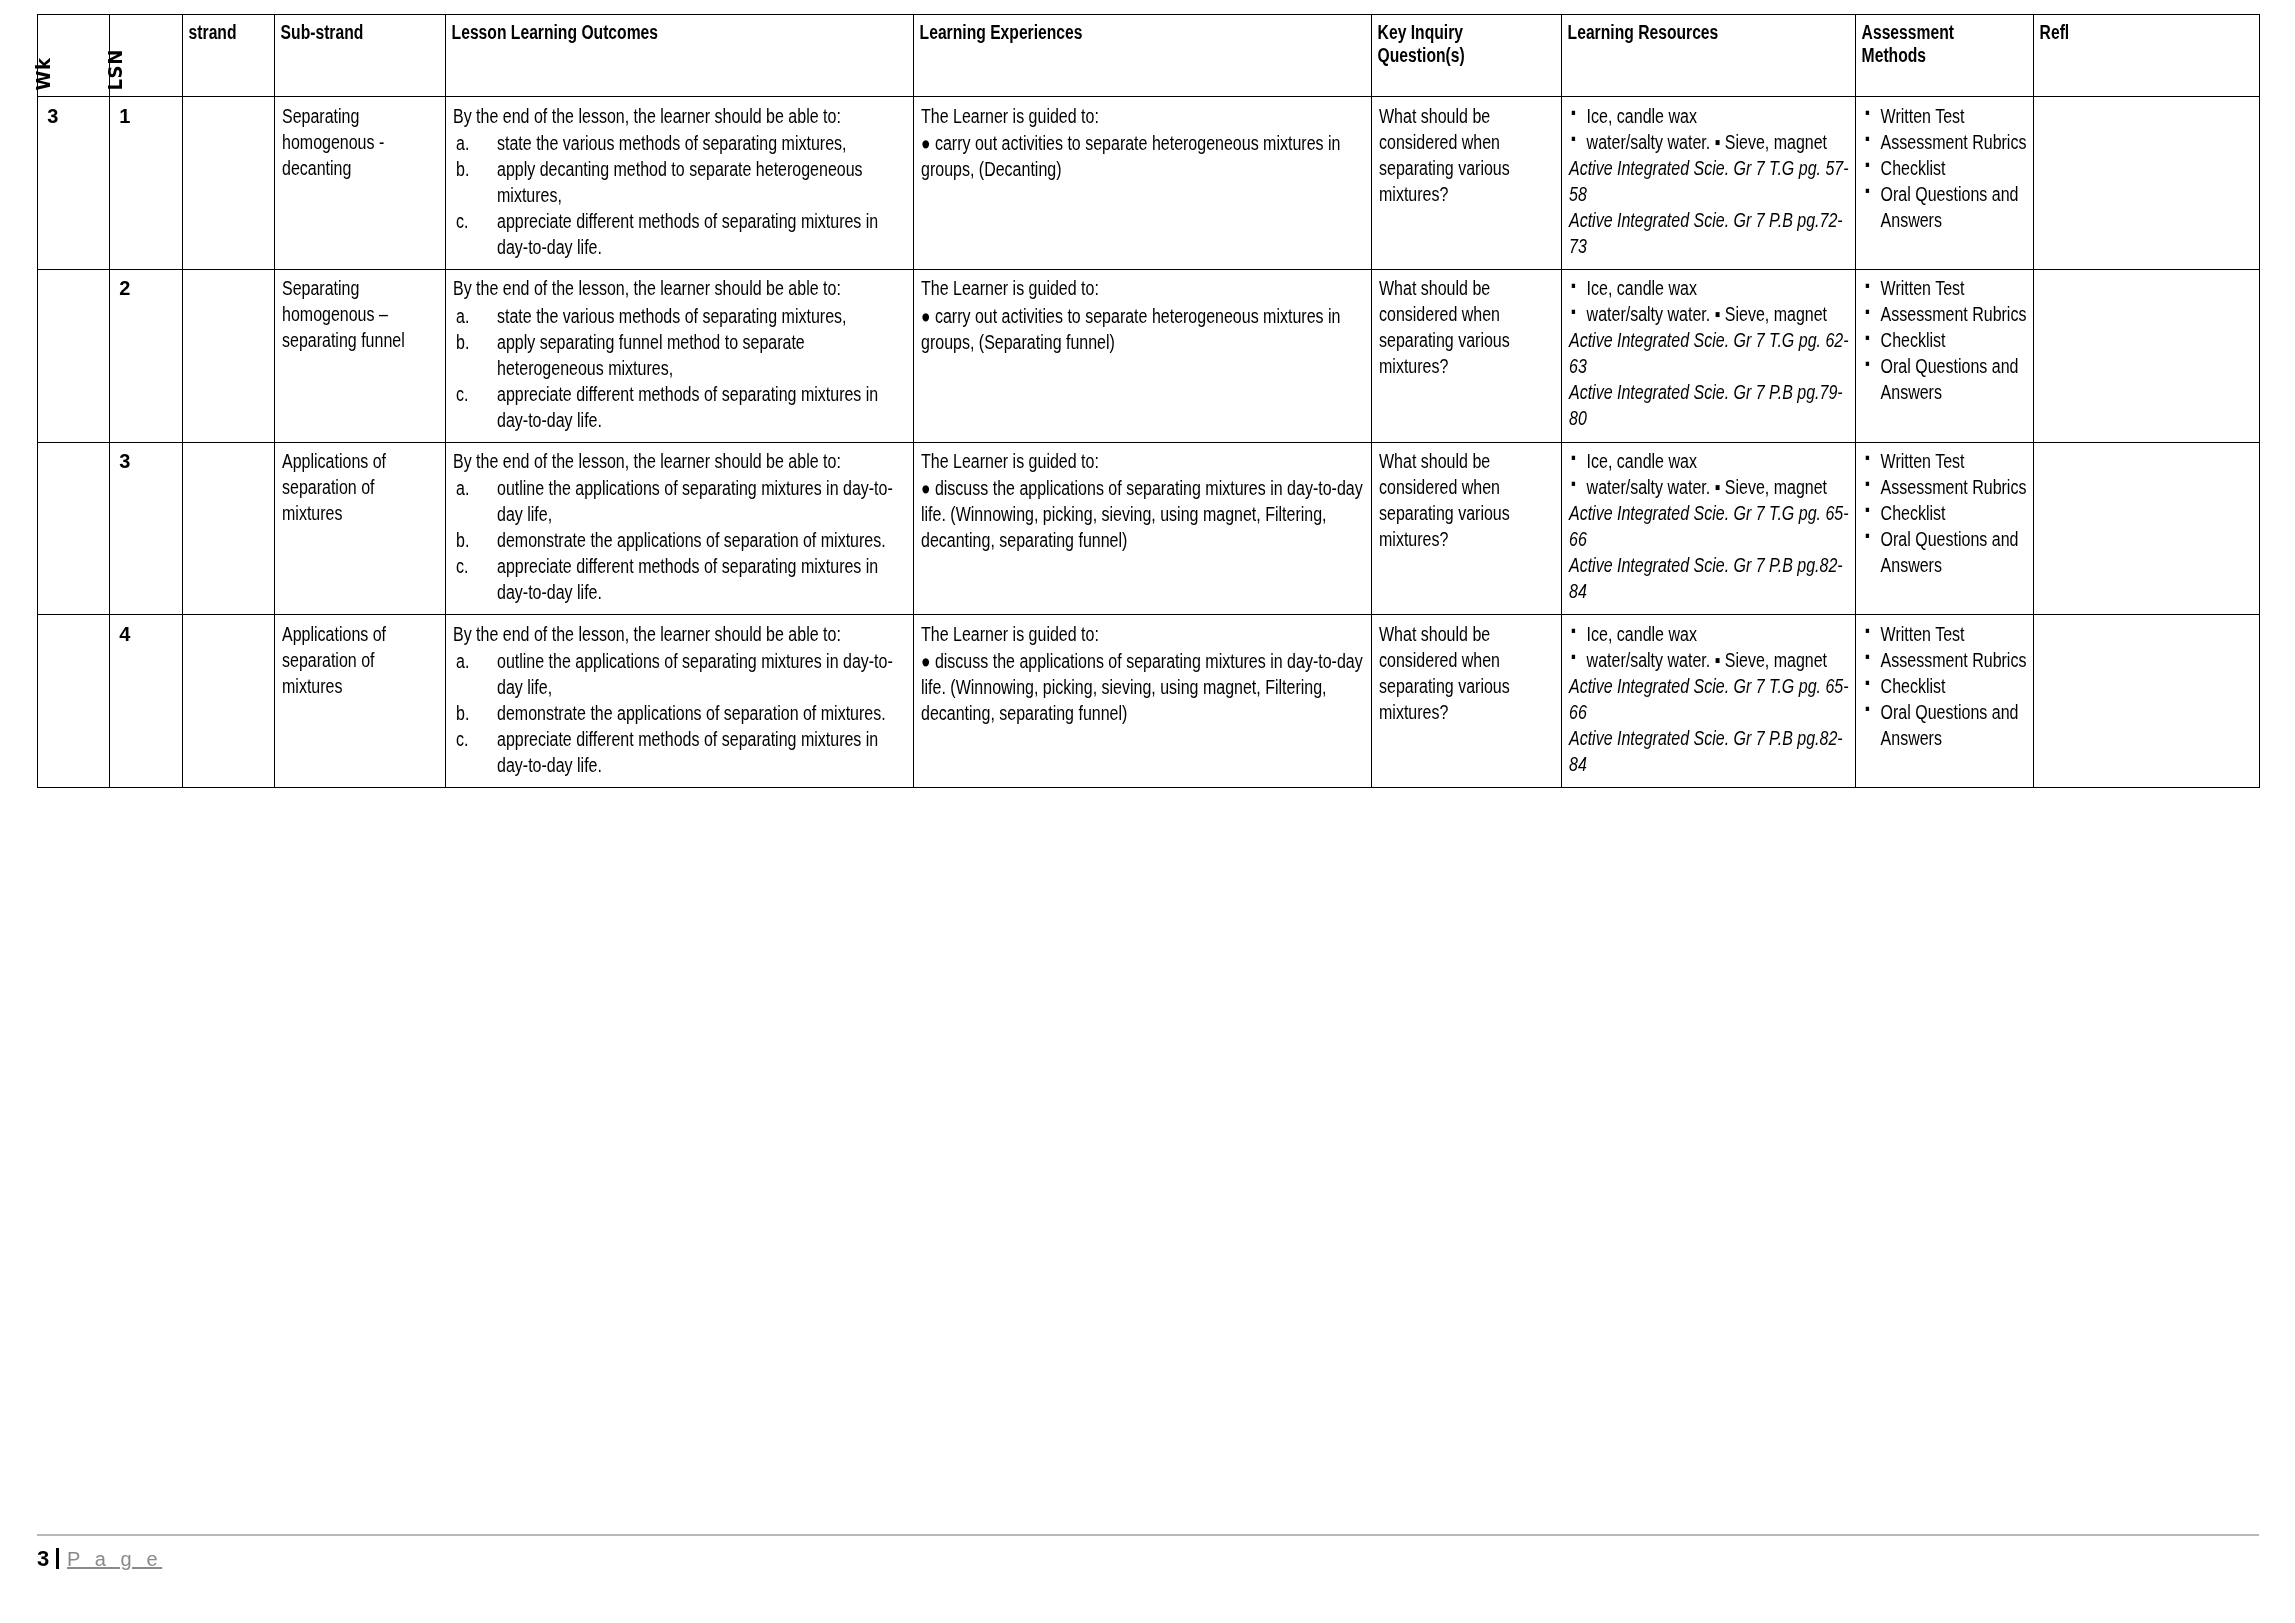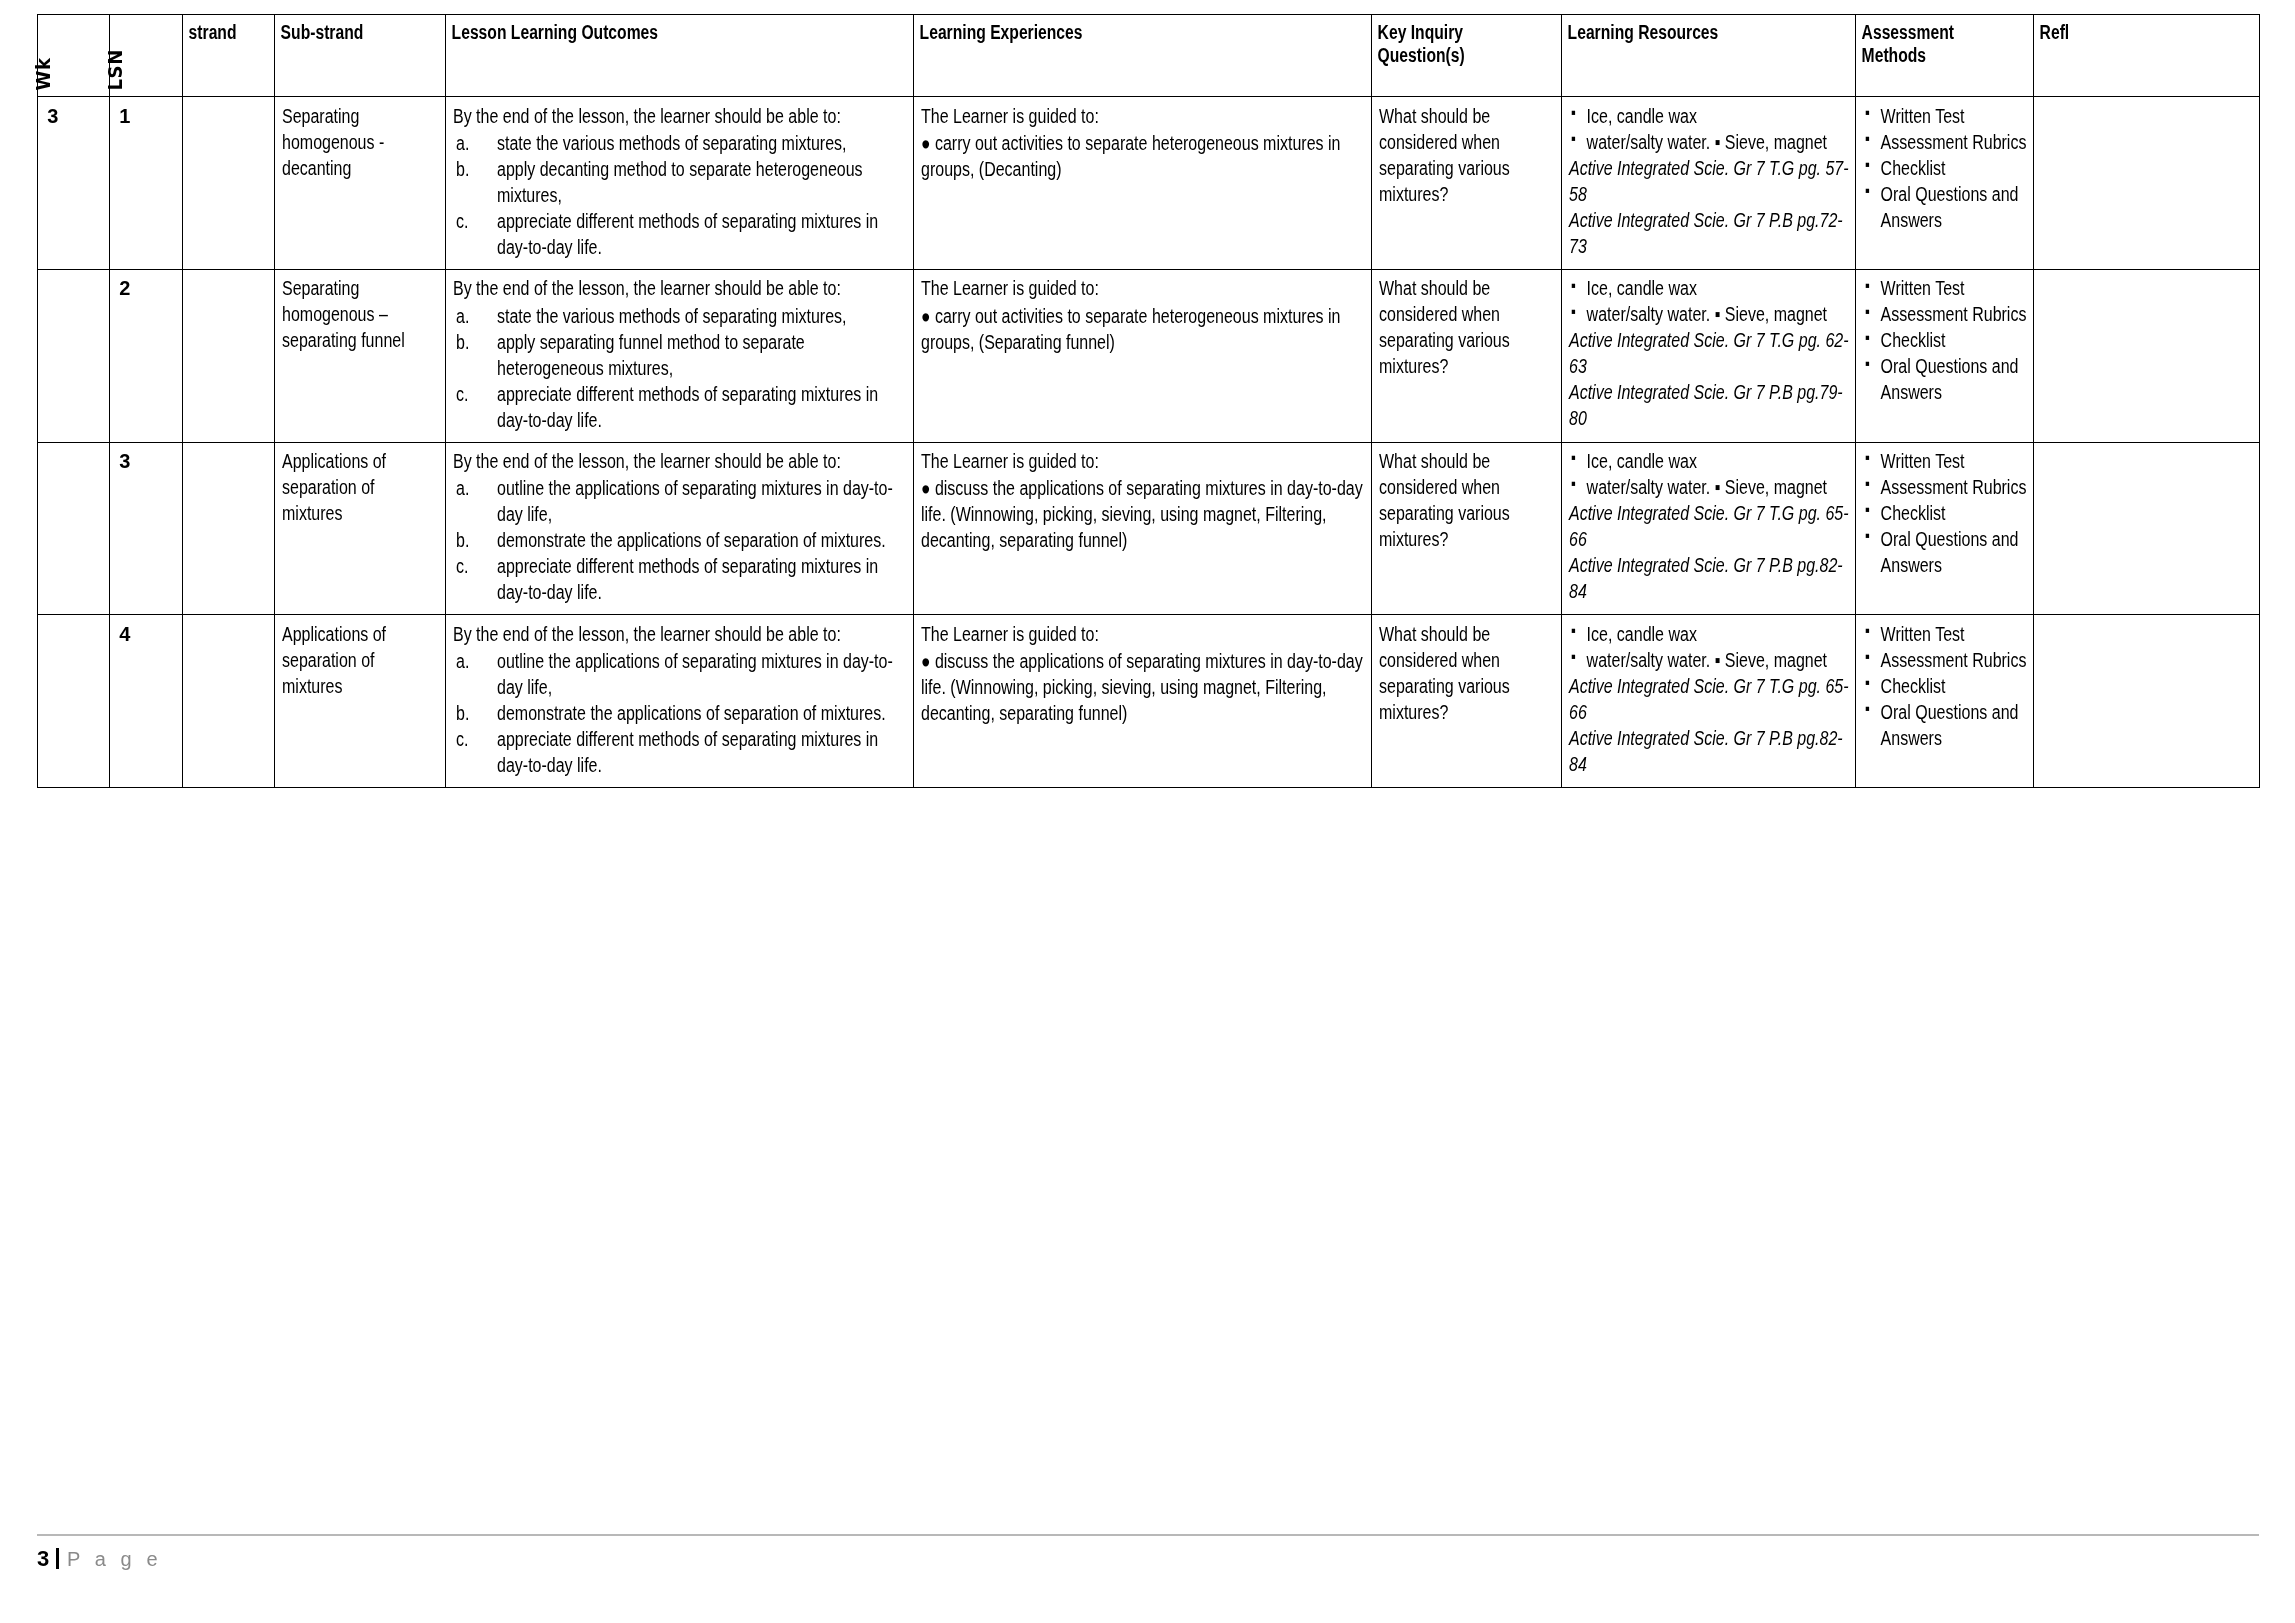--- a/index.html
+++ b/index.html
@@ -189,20 +189,21 @@
     height: 21.6px;
     background: #000000;
     vertical-align: -3.3px;
     margin: 0 7.9px 0 6.5px;
   }
   .pg-word {
     font-family: "Liberation Sans", sans-serif;
     font-size: 20px;
     color: #8a8a8a;
     letter-spacing: 4.6px;
+    text-decoration: underline;
   }
 </style>
 </head>
 <body>
 
 <div class="page">
 
   <table class="sow-table">
     <colgroup>
       <col class="c-wk">

